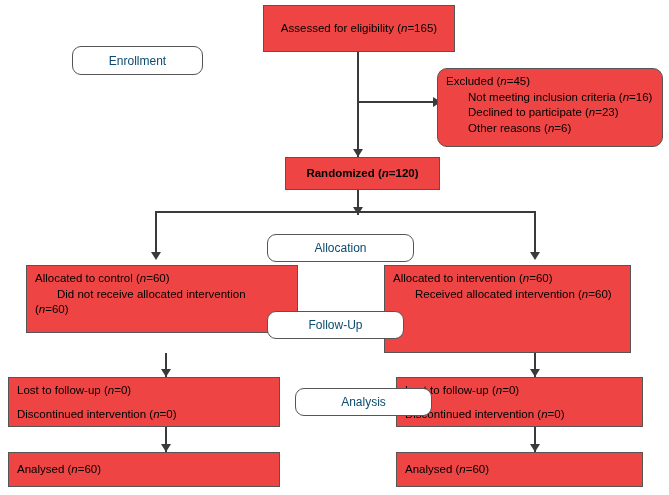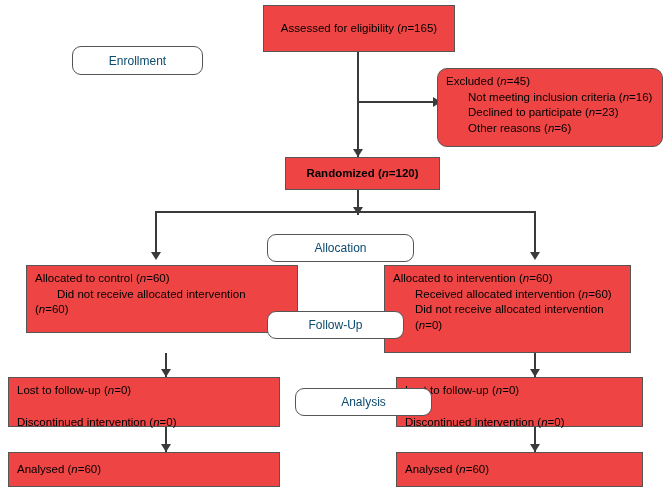--- a/index.html
+++ b/index.html
@@ -9,21 +9,21 @@
   #stage{position:relative;width:669px;height:495px;}
 
   .box{position:absolute;box-sizing:border-box;
        border:1px solid #555;background:#ef4444;
        font-size:11.5px;line-height:15.5px;color:#000;}
   .box .pad{padding:5px 8px;}
   .center{display:flex;align-items:center;justify-content:center;
           text-align:center;height:100%;}
   .bold{font-weight:bold;}
   .indent{padding-left:22px;}
-  .gap{margin-bottom:16px;}
+  .gap{margin-bottom:8px;}
 
   .stagelabel{position:absolute;box-sizing:border-box;
        border:1px solid #555;border-radius:9px;background:#fff;
        color:#0c4a6e;font-size:12px;
        display:flex;align-items:center;justify-content:center;
        z-index:5;}
 
   .ln{position:absolute;background:#3a3a3a;}
   .v{width:1.6px;}
   .h{height:1.6px;}
@@ -92,21 +92,20 @@
       <div>Allocated to control (<i>n</i>=60)</div>
       <div class="indent">Did not receive allocated intervention</div>
       <div>(<i>n</i>=60)</div>
     </div>
   </div>
 
   <div class="box" style="left:384px;top:265px;width:247px;height:88px;">
     <div class="pad">
       <div>Allocated to intervention (<i>n</i>=60)</div>
       <div class="indent">Received allocated intervention (<i>n</i>=60)</div>
-      <div class="indent">Did not receive allocated intervention (<i>n</i>=0)</div>
     </div>
   </div>
 
   <div class="box" style="left:8px;top:377px;width:272px;height:50px;">
     <div class="pad">
       <div class="gap">Lost to follow-up (<i>n</i>=0)</div>
       <div>Discontinued intervention (<i>n</i>=0)</div>
     </div>
   </div>
 

